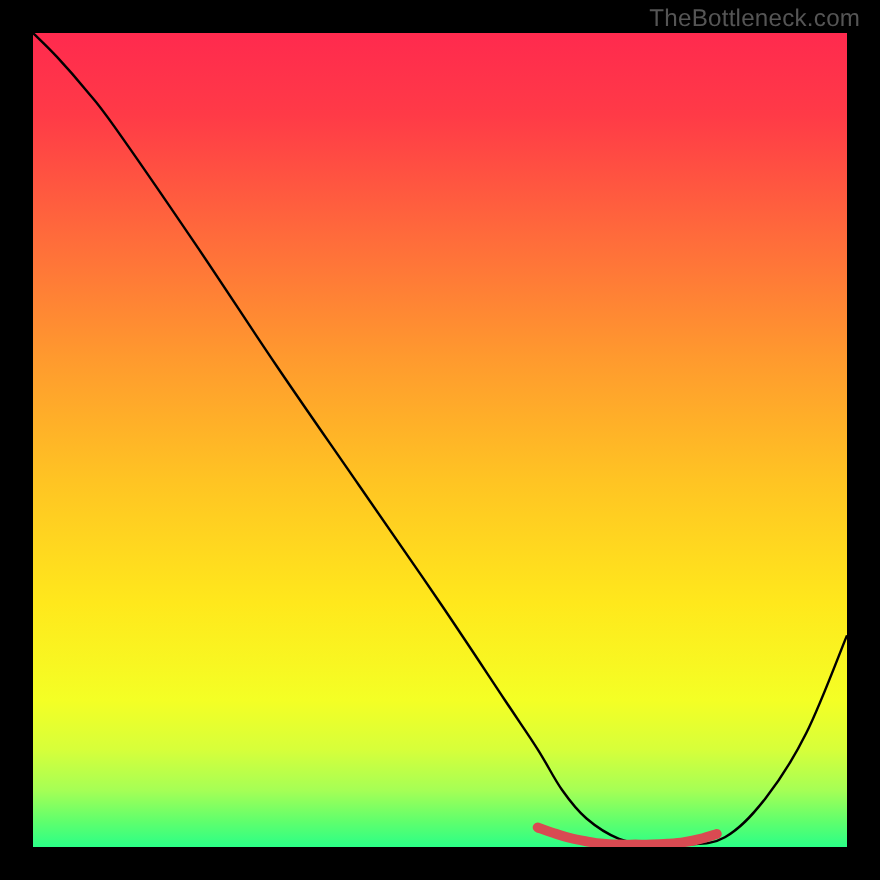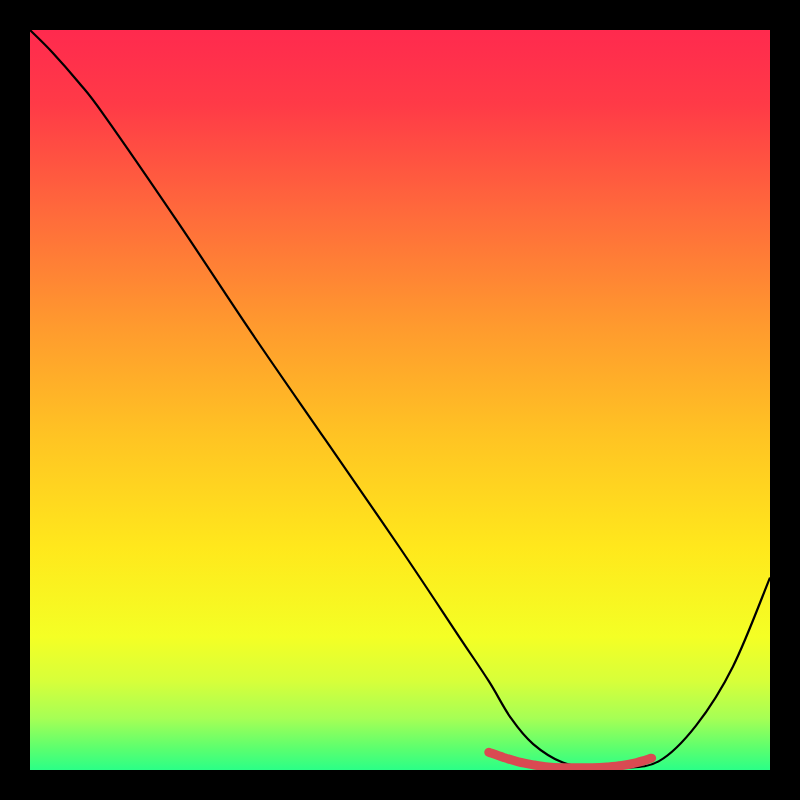--- a/index.html
+++ b/index.html
@@ -32,20 +32,21 @@
     top: 30px;
     width: 740px;
     height: 740px;
     overflow: hidden;
   }
 </style>
 </head>
 <body>
 
 <div class="container">
+  <div class="watermark">TheBottleneck.com</div>
   <div class="plot">
     <svg id="plot-svg" width="740" height="740" viewBox="0 0 740 740">
       <defs>
         <linearGradient id="bg-grad" x1="0" y1="0" x2="0" y2="1">
             <stop offset="0%" stop-color="#ff2a4e"></stop>
             <stop offset="10%" stop-color="#ff3a47"></stop>
             <stop offset="25%" stop-color="#ff6b3b"></stop>
             <stop offset="40%" stop-color="#ff9a2e"></stop>
             <stop offset="55.00000000000001%" stop-color="#ffc423"></stop>
             <stop offset="70%" stop-color="#ffe81c"></stop>

